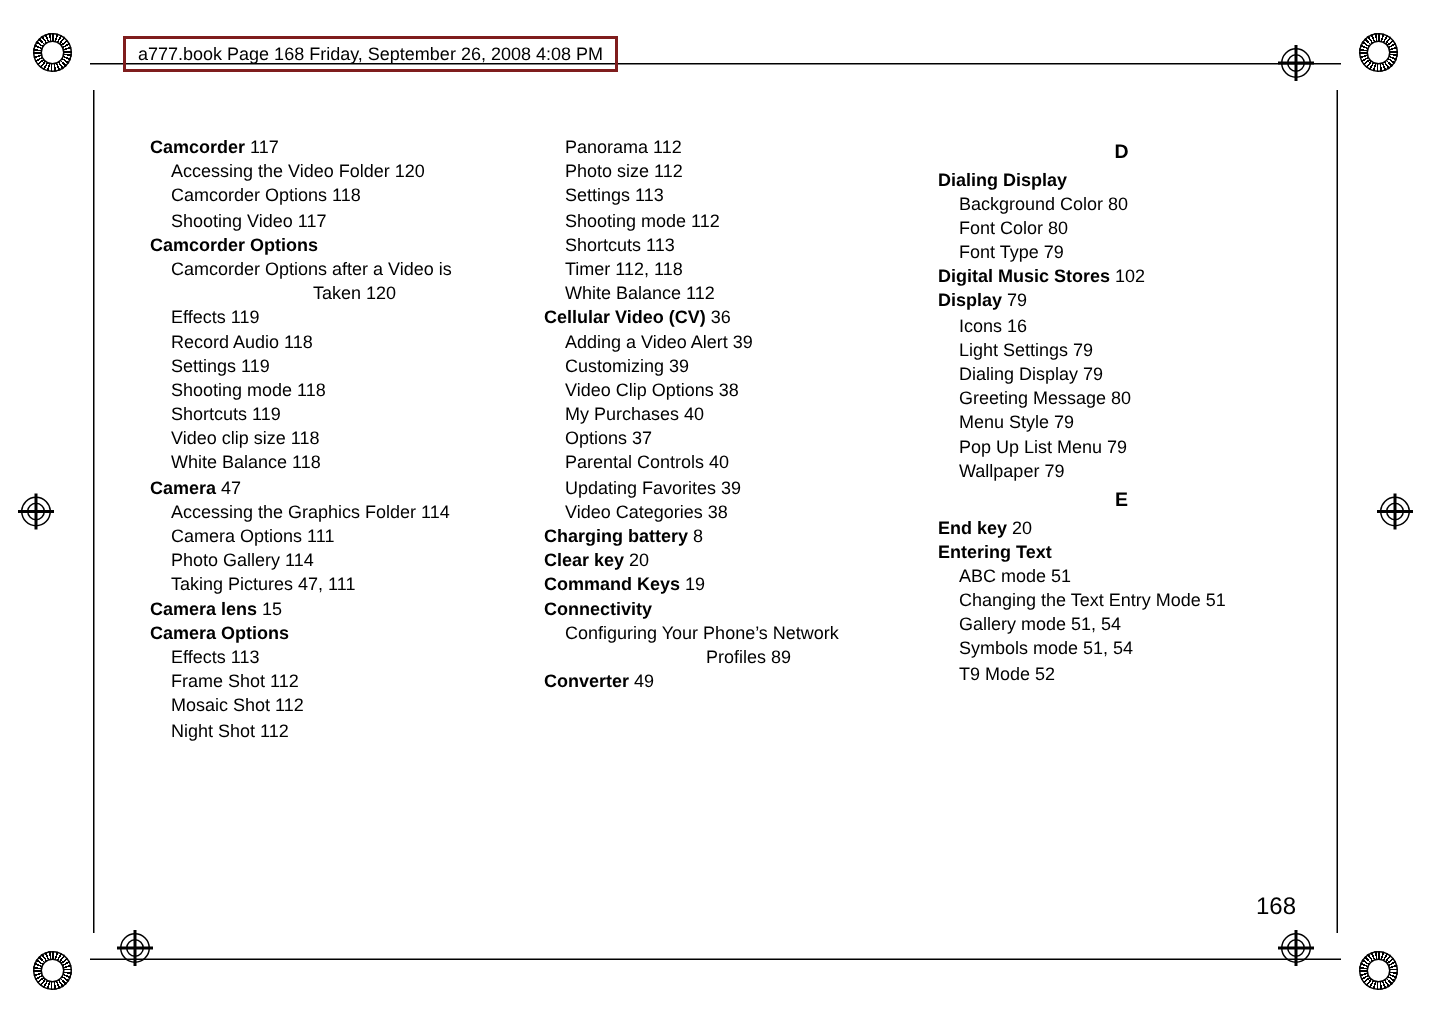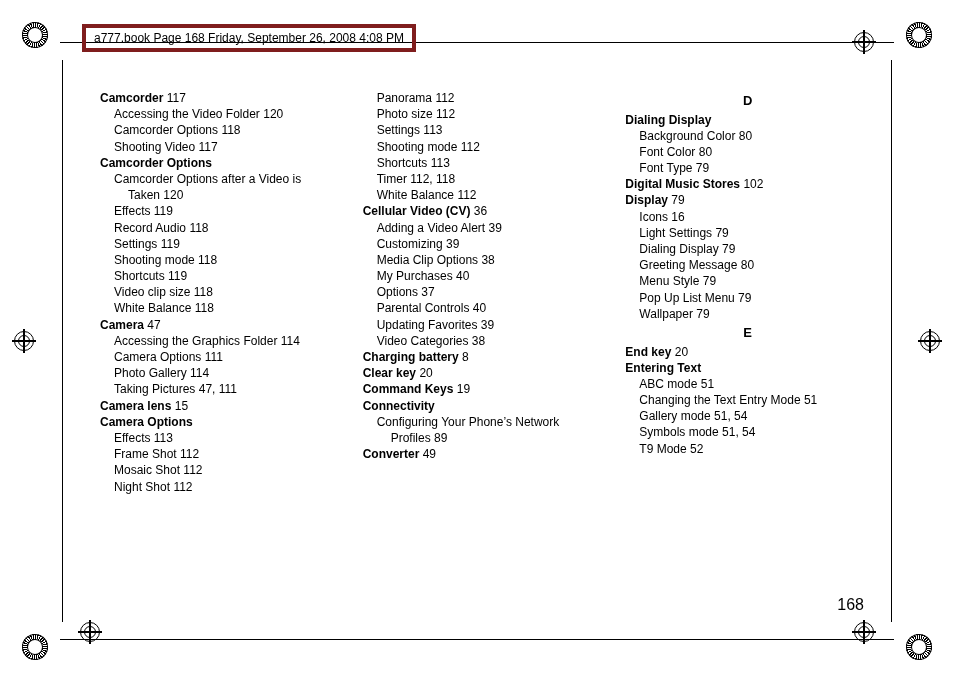--- a/index.html
+++ b/index.html
@@ -34,34 +34,34 @@
   .regmark::before, .regmark::after{
     content:""; position:absolute; background:#000;
   }
   .regmark::before{ left:0; right:0; top:11px; height:2px; }
   .regmark::after{ top:0; bottom:0; left:11px; width:2px; }
   .regmark .ring{ position:absolute; inset:2px; border:1px solid #000; border-radius:50%; }
   .regmark .ring2{ position:absolute; inset:6px; border:1px solid #000; border-radius:50%; }
 
   .header-box{
     position:absolute; left:82px; top:24px;
-    border:4px solid #7f1d1d; padding:3px 8px;
+    border:2px solid #7f1d1d; padding:3px 8px;
     font-size:12px;
   }
 
   .page{
     position:absolute; left:100px; top:90px;
     width:770px; height:520px;
     display:flex; gap:18px;
   }
   .col{ flex:1; line-height:1.35; }
   .entry{ display:block; }
   .bold{ font-weight:bold; }
   .ind1{ padding-left:14px; }
-  .ind2{ padding-left:28px; }
+  .ind2{ padding-left:28px;text-align:center; }
   .pg{ font-weight:normal; }
   .section-letter{
     font-weight:bold; text-align:center; margin:2px 0;
     font-size:13px;
   }
   .pagenum{
     position:absolute; right:90px; top:596px; font-size:16px;
   }
 </style>
 </head>
@@ -132,21 +132,21 @@
       <div class="entry ind1"><span>Panorama</span><span class="pg"> 112</span></div>
       <div class="entry ind1"><span>Photo size</span><span class="pg"> 112</span></div>
       <div class="entry ind1"><span>Settings</span><span class="pg"> 113</span></div>
       <div class="entry ind1"><span>Shooting mode</span><span class="pg"> 112</span></div>
       <div class="entry ind1"><span>Shortcuts</span><span class="pg"> 113</span></div>
       <div class="entry ind1"><span>Timer</span><span class="pg"> 112, 118</span></div>
       <div class="entry ind1"><span>White Balance</span><span class="pg"> 112</span></div>
       <div class="entry ind0"><span class="bold">Cellular Video (CV)</span><span class="pg"> 36</span></div>
       <div class="entry ind1"><span>Adding a Video Alert</span><span class="pg"> 39</span></div>
       <div class="entry ind1"><span>Customizing</span><span class="pg"> 39</span></div>
-      <div class="entry ind1"><span>Media Clip Options</span><span class="pg"> 38</span></div>
+      <div class="entry ind1"><span>Video Clip Options</span><span class="pg"> 38</span></div>
       <div class="entry ind1"><span>My Purchases</span><span class="pg"> 40</span></div>
       <div class="entry ind1"><span>Options</span><span class="pg"> 37</span></div>
       <div class="entry ind1"><span>Parental Controls</span><span class="pg"> 40</span></div>
       <div class="entry ind1"><span>Updating Favorites</span><span class="pg"> 39</span></div>
       <div class="entry ind1"><span>Video Categories</span><span class="pg"> 38</span></div>
       <div class="entry ind0"><span class="bold">Charging battery</span><span class="pg"> 8</span></div>
       <div class="entry ind0"><span class="bold">Clear key</span><span class="pg"> 20</span></div>
       <div class="entry ind0"><span class="bold">Command Keys</span><span class="pg"> 19</span></div>
       <div class="entry ind0"><span class="bold">Connectivity</span></div>
       <div class="entry ind1"><span>Configuring Your Phone’s Network</span></div>

